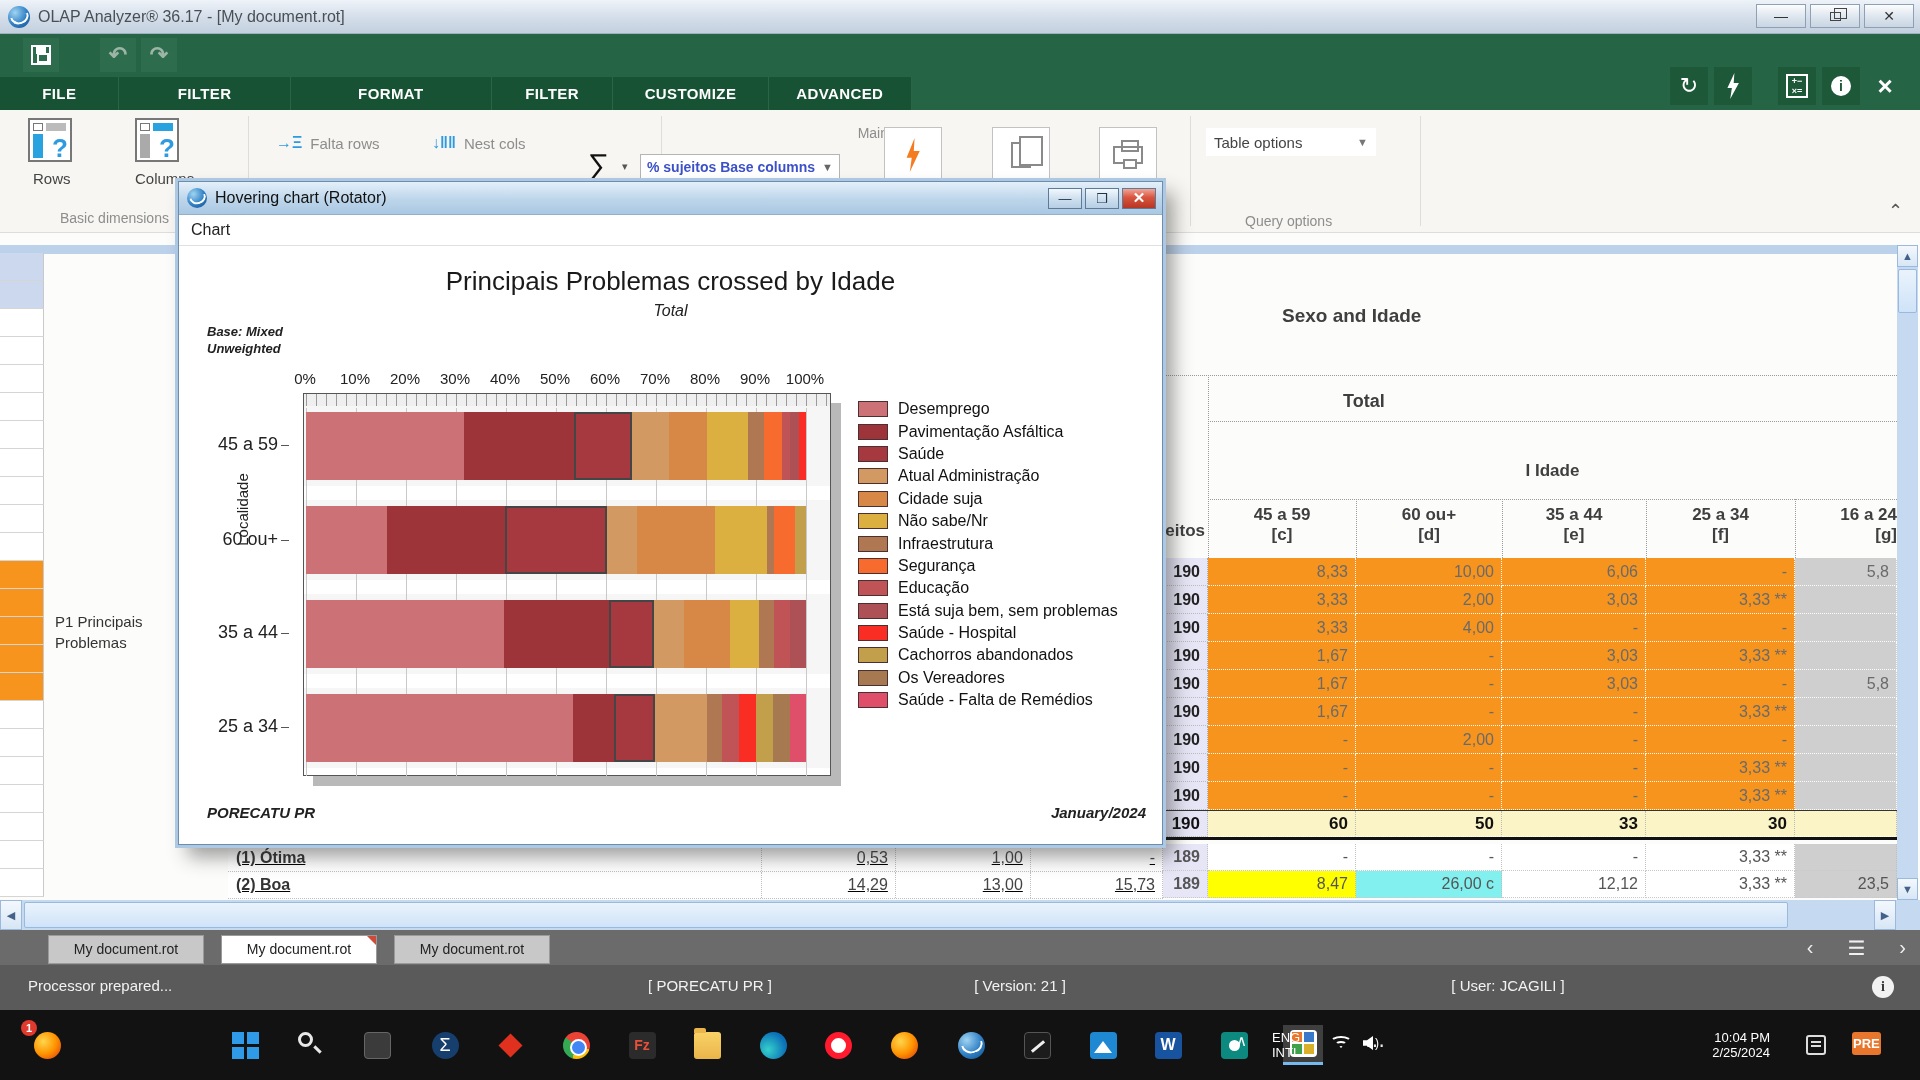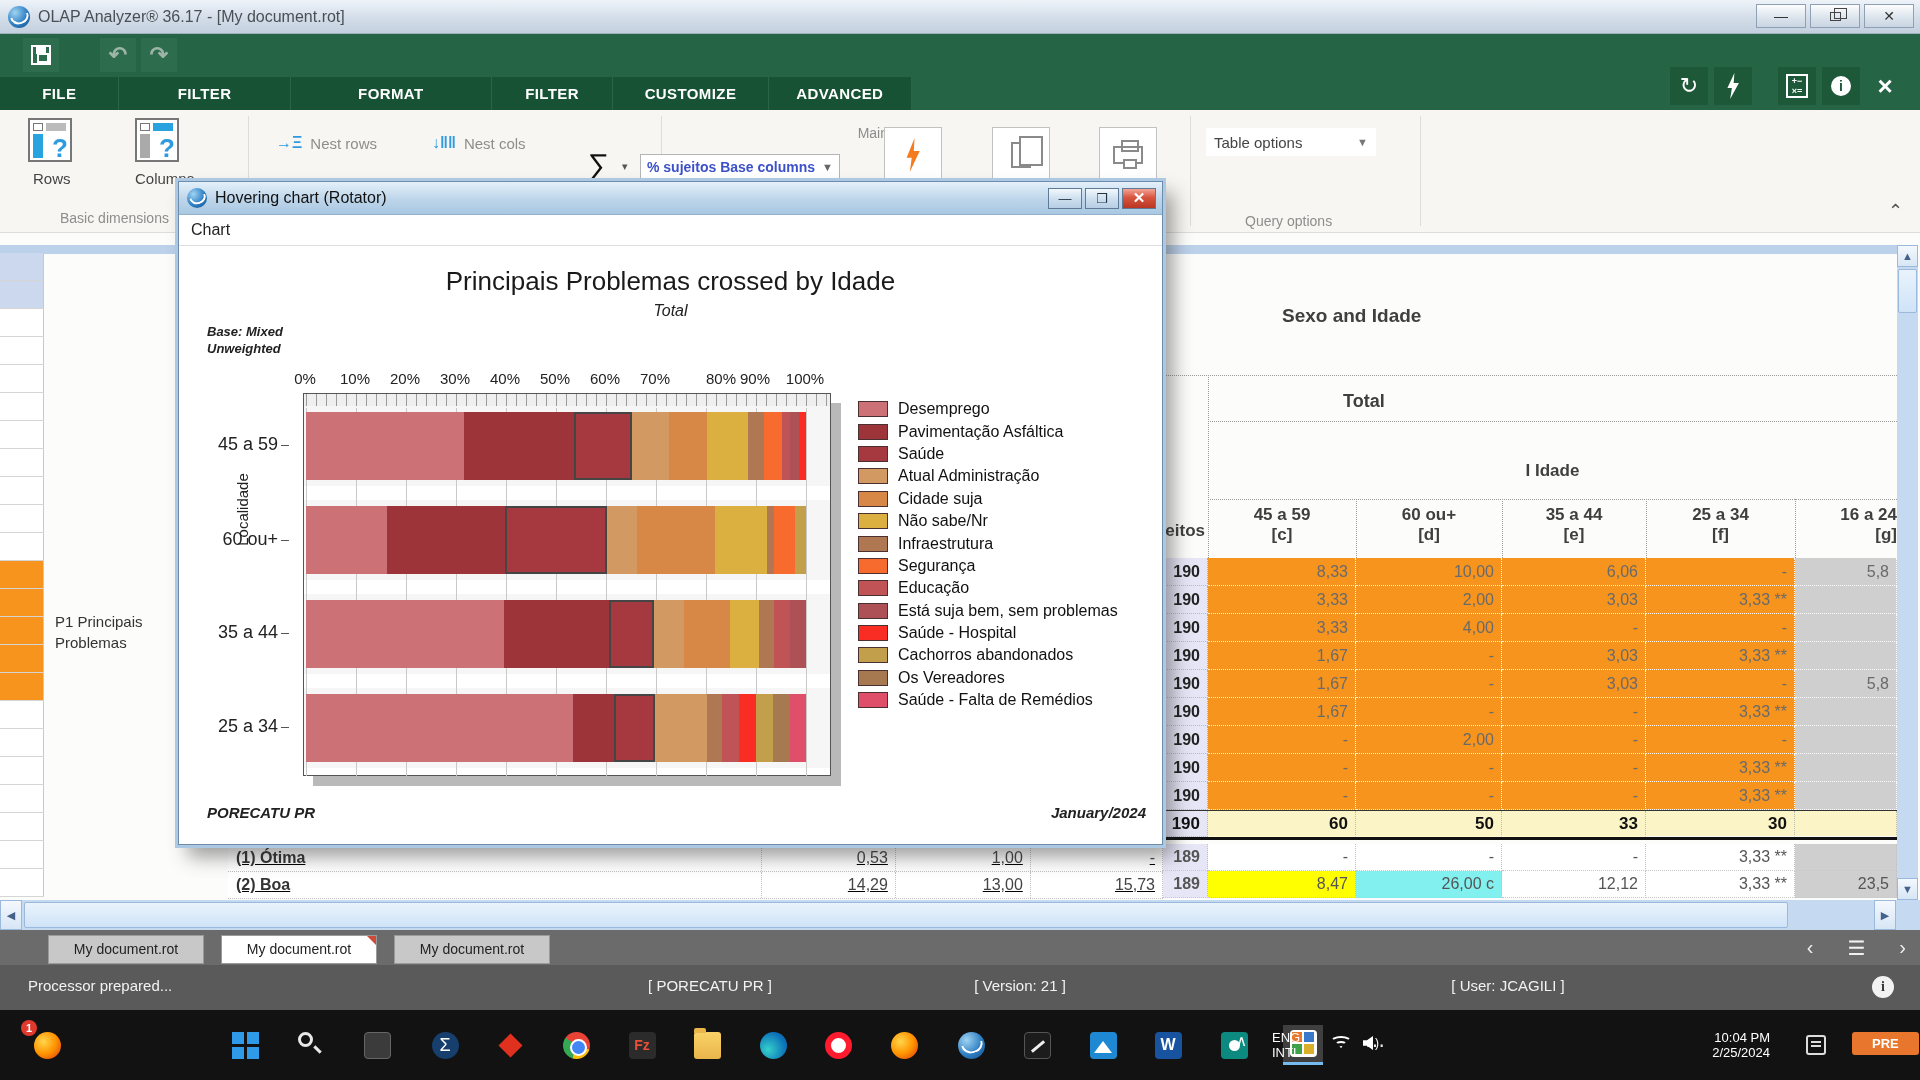--- a/index.html
+++ b/index.html
@@ -177,21 +177,21 @@
   .ic-olap div:nth-child(1){background:#e8762c;} .ic-olap div:nth-child(2){background:#3a78c9;}
   .ic-olap div:nth-child(3){background:#3fa24a;} .ic-olap div:nth-child(4){background:#d8b02a;}
   .tk.active-app { background:#3f3f3f; border-bottom:3px solid #76b9ed; }
   .ic-more { color:#e8e8e8; font-size:20px; display:flex; align-items:center; justify-content:center; }
   .badge { position:absolute; left:-6px; top:-5px; width:16px; height:16px; border-radius:50%; background:#e03a2f; color:#fff;
     font-size:11px; display:flex; align-items:center; justify-content:center; font-weight:bold; }
   .tray-txt { color:#fff; font-size:13px; text-align:center; line-height:15px; }
   .wifi { position:relative; width:22px; height:16px; }
   .wifi i { position:absolute; border:2px solid #fff; border-bottom:none; border-left-color:transparent; border-right-color:transparent; border-radius:50% 50% 0 0; }
   .spk { width:10px; height:14px; background:#fff; clip-path:polygon(0 30%, 40% 30%, 100% 0, 100% 100%, 40% 70%, 0 70%); }
-  .pre-badge { background:#e8762c; color:#fff; font-size:13px; font-weight:bold; padding:4px 20px; border-radius:3px; }
+  .pre-badge { background:#e8762c; color:#fff; font-size:13px; font-weight:bold; padding:4px 1px; border-radius:3px; }
   .note-ic { width:20px; height:20px; border:2px solid #ddd; border-radius:3px; position:relative; }
   .note-ic::after { content:""; position:absolute; left:3px; top:4px; width:10px; height:2px; background:#ddd; box-shadow:0 4px 0 #ddd; }
 </style>
 </head>
 <body>
 
 <div id="screen" class="nosel">
 
   <div id="titlebar" class="abs">
     <div id="app-globe"></div>
@@ -258,21 +258,21 @@
           <div class="vb"></div>
           <div class="qm">?</div>
         </div>
     </div>
     <div class="abs ribbon-label" style="left:135px; top:60px;">Columns</div>
     <div class="abs grp-label" style="left:60px; top:100px;">Basic dimensions</div>
 
     <div class="vsep" style="left:248px;"></div>
     <div class="abs nest-item" style="left:276px; top:24px;">
       <span class="nesticon">→Ξ</span>
-      <span>Nest rows</span>
+      <span>Falta rows</span>
     </div>
     <div class="abs nest-item" style="left:432px; top:24px;">
       <span class="nesticon">↓‖‖</span>
       <span>Nest cols</span>
     </div>
 
     <div class="vsep" style="left:661px;"></div>
     <div class="abs grp-label" style="left:760px; top:15px; width:170px; text-align:right;">Main metric</div>
     <div class="abs" style="left:588px; top:38px; font-size:30px; color:#111;">∑</div>
     <div class="abs" style="left:622px; top:50px; font-size:11px; color:#555;">▾</div>
@@ -513,21 +513,21 @@
       <div class="abs c-base" style="top:95px;">Unweighted</div>
       <div id="xticks">
           <div class="xtick abs" style="left: 104px; top: 124px;">0%</div>
           <div class="xtick abs" style="left: 154px; top: 124px;">10%</div>
           <div class="xtick abs" style="left: 204px; top: 124px;">20%</div>
           <div class="xtick abs" style="left: 254px; top: 124px;">30%</div>
           <div class="xtick abs" style="left: 304px; top: 124px;">40%</div>
           <div class="xtick abs" style="left: 354px; top: 124px;">50%</div>
           <div class="xtick abs" style="left: 404px; top: 124px;">60%</div>
           <div class="xtick abs" style="left: 454px; top: 124px;">70%</div>
-          <div class="xtick abs" style="left: 504px; top: 124px; margin-left: 16px;">80%</div>
+          <div class="xtick abs" style="left: 504px; top: 124px;">80%</div>
           <div class="xtick abs" style="left: 554px; top: 124px;">90%</div>
           <div class="xtick abs" style="left: 604px; top: 124px;">100%</div>
         </div>
       <div id="plotbox" class="abs">
         <div id="tickband" class="abs"></div>
         <div id="bands">
             <div class="rowband" style="top: 12px;"></div>
             <div class="rowband" style="top: 106px;"></div>
             <div class="rowband" style="top: 200px;"></div>
             <div class="rowband" style="top: 294px;"></div>

